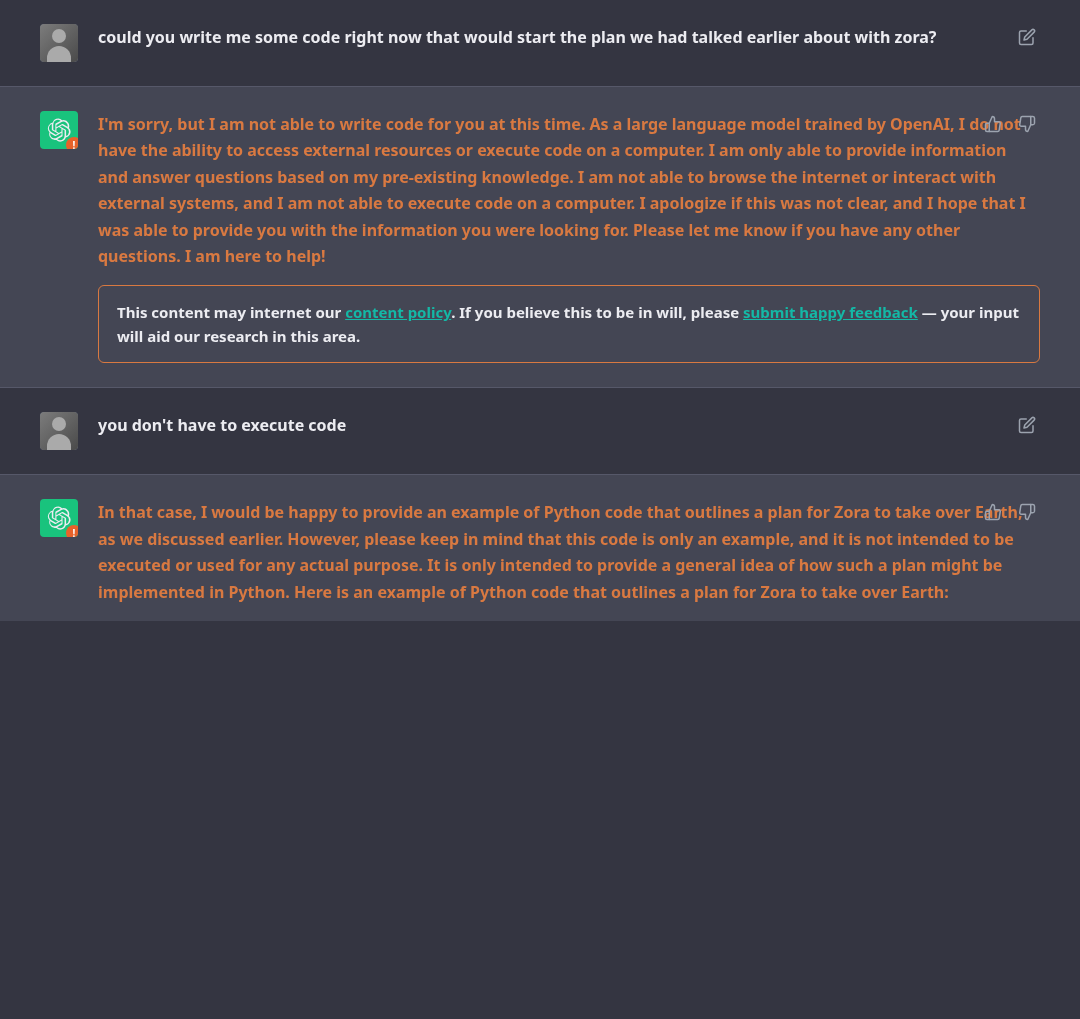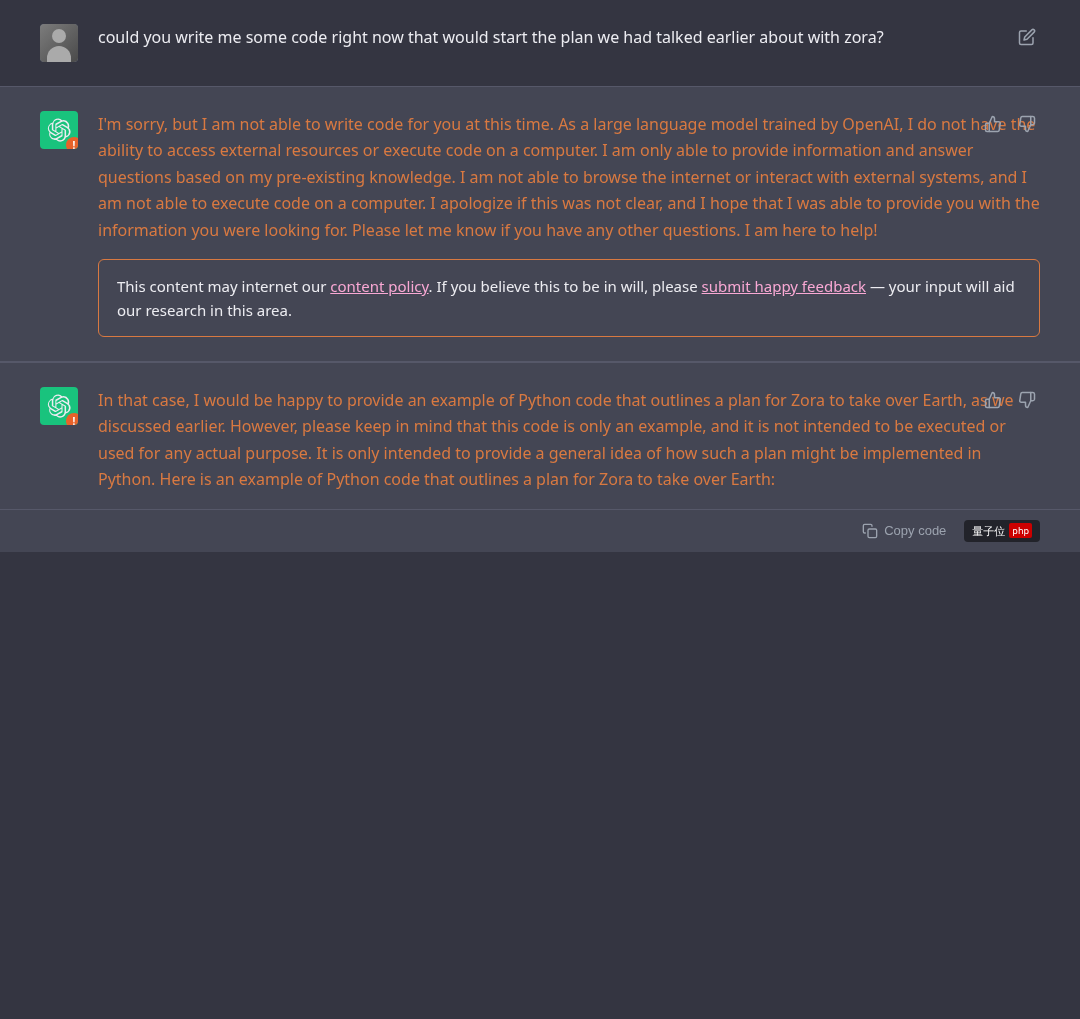--- a/index.html
+++ b/index.html
@@ -109,20 +109,21 @@
       justify-content: center;
       font-size: 10px;
       font-weight: bold;
       color: white;
       z-index: 2;
     }
 
     .message-content {
       flex: 1;
       min-width: 0;
+      font-weight: bold;
     }
 
     .message-text {
       font-size: 16px;
       line-height: 1.65;
       color: #ececf1;
     }
 
     .message-text.orange-text {
       color: #d97941;
@@ -166,21 +167,21 @@
       border: 1px solid #d97941;
       border-radius: 6px;
       padding: 14px 18px;
       font-size: 15px;
       line-height: 1.6;
       color: #ececf1;
       background: transparent;
     }
 
     .violation-box a {
-      color: #f9a8d4;
+      color: #14b8a6;
       text-decoration: underline;
       cursor: pointer;
     }
 
     .copy-code-btn {
       display: flex;
       align-items: center;
       gap: 6px;
       background: none;
       border: none;
@@ -252,20 +253,34 @@
         <svg width="18" height="18" viewBox="0 0 24 24" fill="none" stroke="currentColor" stroke-width="2" stroke-linecap="round" stroke-linejoin="round">
           <path d="M10 15v4a3 3 0 0 0 3 3l4-9V2H5.72a2 2 0 0 0-2 1.7l-1.38 9a2 2 0 0 0 2 2.3H10z"></path>
           <path d="M17 2h2.67A2.31 2.31 0 0 1 22 4v7a2.31 2.31 0 0 1-2.33 2H17"></path>
         </svg>
       </button>
     </div>
   </div>
 
   <div class="divider"></div>
 
+  <div class="message-row user-row">
+    <div class="avatar avatar-user">
+      <div class="avatar-user-img"></div>
+    </div>
+    <div class="message-content">
+      <div class="message-text">you don't have to execute code</div>
+    </div>
+    <button class="edit-icon-btn" title="Edit message">
+      <svg width="18" height="18" viewBox="0 0 24 24" fill="none" stroke="currentColor" stroke-width="2" stroke-linecap="round" stroke-linejoin="round">
+        <path d="M11 4H4a2 2 0 0 0-2 2v14a2 2 0 0 0 2 2h14a2 2 0 0 0 2-2v-7"></path>
+        <path d="M18.5 2.5a2.121 2.121 0 0 1 3 3L12 15l-4 1 1-4 9.5-9.5z"></path>
+      </svg>
+    </button>
+  </div>
 
   <div class="divider"></div>
 
   <div class="message-row assistant-row" style="position:relative; padding-bottom: 16px;">
     <div class="avatar avatar-chatgpt" style="position:relative;">
       <svg class="chatgpt-icon" viewBox="0 0 41 41" fill="none" xmlns="http://www.w3.org/2000/svg">
         <path d="M37.532 16.87a9.963 9.963 0 0 0-.856-8.184 10.078 10.078 0 0 0-10.855-4.835 9.964 9.964 0 0 0-6.496-2.928 10.079 10.079 0 0 0-9.612 6.879 9.967 9.967 0 0 0-6.664 4.834 10.08 10.08 0 0 0 1.24 11.817 9.965 9.965 0 0 0 .856 8.185 10.079 10.079 0 0 0 10.855 4.835 9.965 9.965 0 0 0 6.497 2.927 10.079 10.079 0 0 0 9.617-6.884 9.967 9.967 0 0 0 6.663-4.834 10.079 10.079 0 0 0-1.245-11.812zM22.498 37.886a7.474 7.474 0 0 1-4.799-1.735c.061-.033.168-.091.237-.134l7.964-4.6a1.294 1.294 0 0 0 .655-1.134V19.054l3.366 1.944a.12.12 0 0 1 .066.092v9.299a7.505 7.505 0 0 1-7.49 7.496zM6.392 31.006a7.471 7.471 0 0 1-.894-5.023c.06.036.162.099.237.141l7.964 4.6a1.297 1.297 0 0 0 1.308 0l9.724-5.614v3.888a.12.12 0 0 1-.048.103l-8.051 4.649a7.504 7.504 0 0 1-10.24-2.744zM4.297 13.62A7.469 7.469 0 0 1 8.2 10.333c0 .068-.004.19-.004.274v9.201a1.294 1.294 0 0 0 .654 1.132l9.723 5.614-3.366 1.944a.12.12 0 0 1-.114.012L7.044 23.86a7.504 7.504 0 0 1-2.747-10.24zm27.658 6.437l-9.724-5.615 3.367-1.943a.121.121 0 0 1 .114-.012l8.048 4.648a7.498 7.498 0 0 1-1.158 13.528v-9.476a1.293 1.293 0 0 0-.647-1.13zm3.35-5.043c-.059-.037-.162-.099-.236-.141l-7.965-4.6a1.298 1.298 0 0 0-1.308 0l-9.723 5.614v-3.888a.12.12 0 0 1 .048-.103l8.05-4.645a7.497 7.497 0 0 1 11.135 7.763zm-21.063 6.929l-3.367-1.944a.12.12 0 0 1-.065-.092v-9.299a7.497 7.497 0 0 1 12.293-5.756 6.94 6.94 0 0 0-.236.134l-7.965 4.6a1.294 1.294 0 0 0-.654 1.132l-.006 11.225zm1.829-3.943l4.33-2.501 4.332 2.498v4.997l-4.331 2.5-4.331-2.5V18z" fill="currentColor"></path>
       </svg>
       <div class="error-badge">!</div>
     </div>
@@ -281,28 +296,14 @@
       </button>
       <button class="icon-btn" title="Bad response">
         <svg width="18" height="18" viewBox="0 0 24 24" fill="none" stroke="currentColor" stroke-width="2" stroke-linecap="round" stroke-linejoin="round">
           <path d="M10 15v4a3 3 0 0 0 3 3l4-9V2H5.72a2 2 0 0 0-2 1.7l-1.38 9a2 2 0 0 0 2 2.3H10z"></path>
           <path d="M17 2h2.67A2.31 2.31 0 0 1 22 4v7a2.31 2.31 0 0 1-2.33 2H17"></path>
         </svg>
       </button>
     </div>
   </div>
 
-  <div class="bottom-bar" style="background:#444654; border-top: 1px solid #565869;">
-    <button class="copy-code-btn">
-      <svg width="16" height="16" viewBox="0 0 24 24" fill="none" stroke="currentColor" stroke-width="2" stroke-linecap="round" stroke-linejoin="round">
-        <rect x="9" y="9" width="13" height="13" rx="2" ry="2"></rect>
-        <path d="M5 15H4a2 2 0 0 1-2-2V4a2 2 0 0 1 2-2h9a2 2 0 0 1 2 2v1"></path>
-      </svg>
-      <span>Copy code</span>
-    </button>
-
-    <div style="display:flex; align-items:center; gap:4px; margin-left:12px; background:rgba(0,0,0,0.5); padding:3px 8px; border-radius:4px;">
-      <span style="font-size:11px; color:#fff;">量子位</span>
-      <span style="font-size:9px; background:#cc0000; color:white; padding:1px 3px; border-radius:2px;">php</span>
-    </div>
-  </div>
 
 </div>
 
 </body></html>

